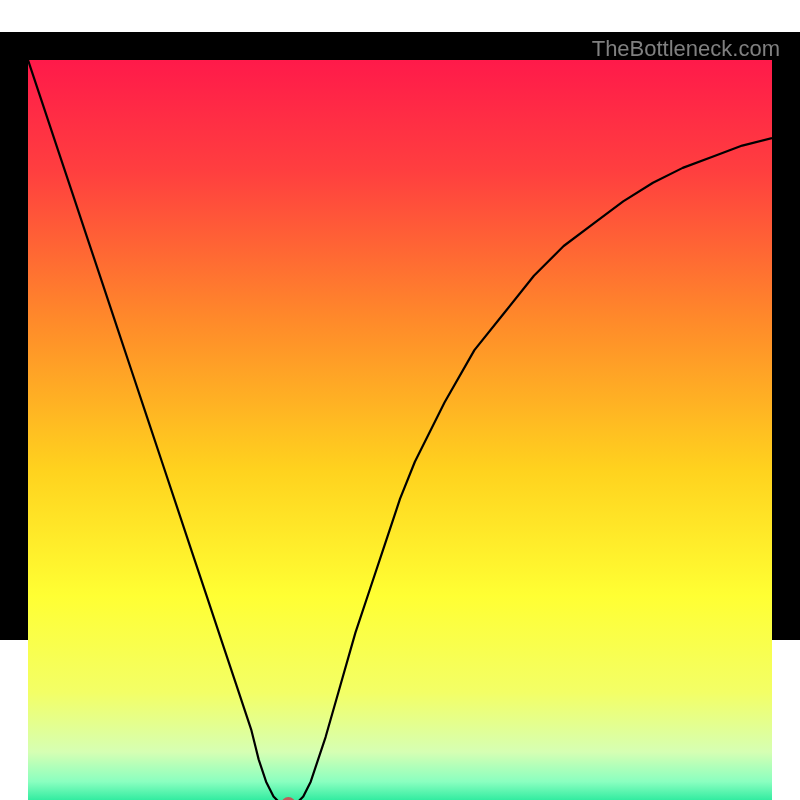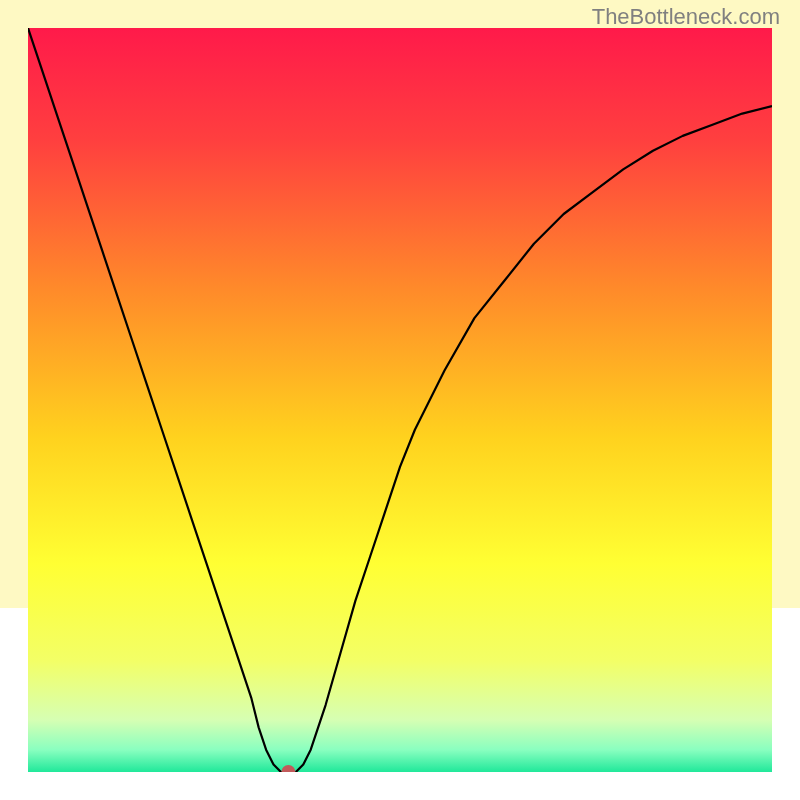--- a/index.html
+++ b/index.html
@@ -1,21 +1,22 @@
 <!DOCTYPE html>
 <html><head>
 <meta charset="utf-8">
 <style>
   * { margin: 0; padding: 0; box-sizing: border-box; }
   html, body { width: 800px; height: 800px; overflow: hidden; }
   .container {
     width: 800px;
     height: 608px;
-    background: #fef9c3;
+    background: #000000;
     position: relative;
+    margin-top: 32px;
   }
   .watermark {
     position: absolute;
     top: 4px;
     right: 20px;
     color: #808080;
     font-family: Arial, sans-serif;
     font-size: 22px;
     font-weight: 500;
     z-index: 10;

